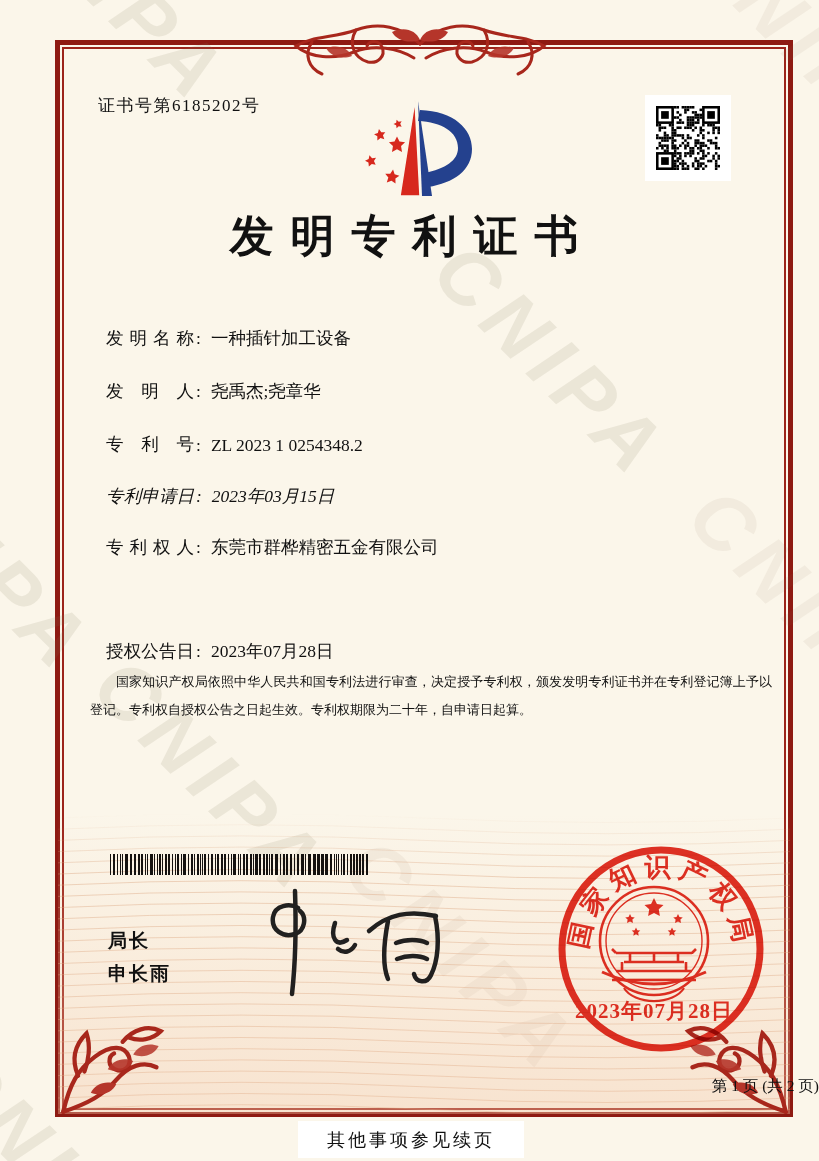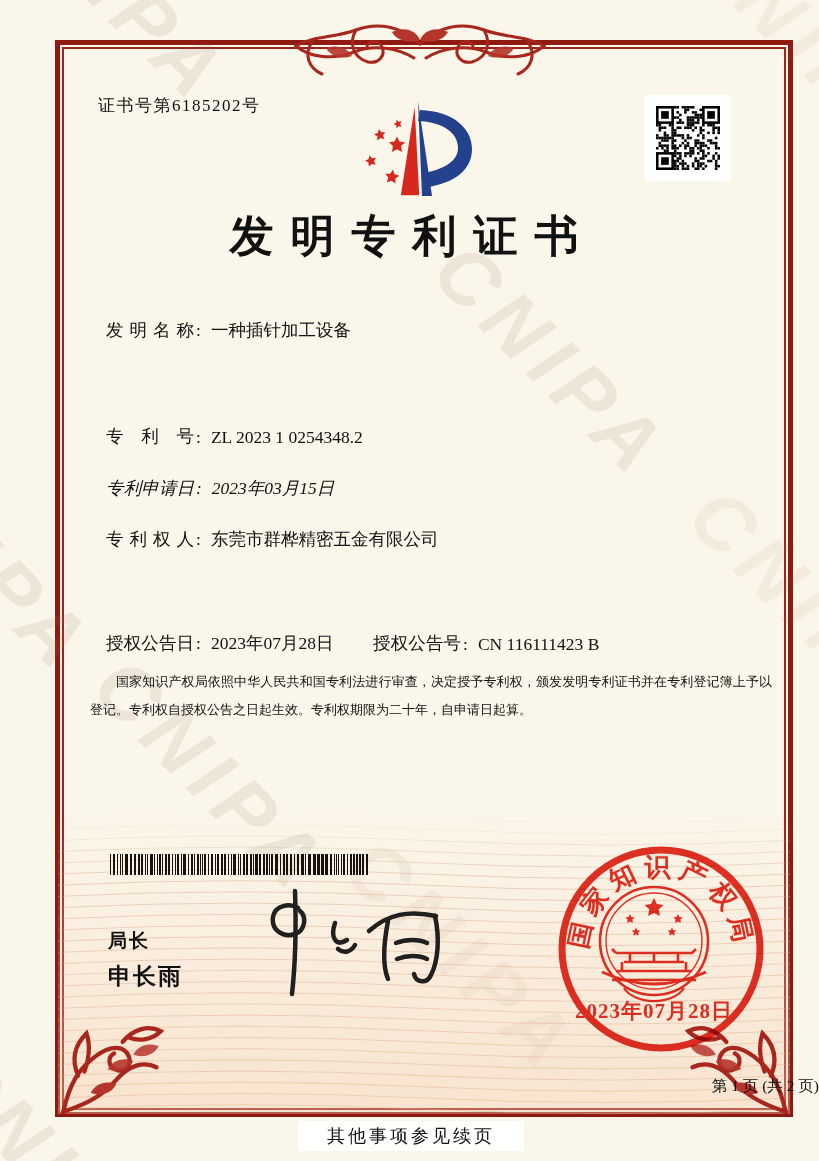--- a/index.html
+++ b/index.html
@@ -15,43 +15,43 @@
   .wm.light{color:rgba(135,120,92,0.08);}
   
   .cert-no{position:absolute;left:98px;top:94px;font-size:17px;letter-spacing:1.5px;z-index:3;}
   .logo{position:absolute;left:358px;top:98px;z-index:3;}
   .qr-wrap{position:absolute;left:645px;top:95px;width:86px;height:86px;background:#fff;z-index:3;}
   .qr-wrap svg{position:absolute;left:11px;top:11px;}
   .title{position:absolute;left:0;right:0;top:207px;text-align:center;font-size:44px;font-weight:bold;
          letter-spacing:17px;padding-left:6px;z-index:3;}
   
   .field-row{position:absolute;left:106px;font-size:17.5px;white-space:nowrap;z-index:3;}
-  .flabel{display:inline-block;width:88px;text-align:justify;text-align-last:justify;vertical-align:bottom;}
+  .flabel{display:inline-block;width:88px;text-align:justify;text-align-last:justify;vertical-align:bottom;margin-top:8px;}
   .fsep{display:inline-block;margin:0 10px 0 2px;}
   .field2{position:absolute;left:267px;top:0;}
   
   .paras{position:absolute;left:90px;top:668px;width:682px;font-size:13px;line-height:28px;
          text-align:justify;z-index:3;}
   .paras p{margin:0;text-indent:2em;}
   
   .waves{position:absolute;left:58px;top:814px;z-index:1;
          -webkit-mask-image:linear-gradient(to bottom,transparent,#000 20%);
          mask-image:linear-gradient(to bottom,transparent,#000 20%);}
   .tint{position:absolute;left:58px;top:814px;width:732px;height:300px;z-index:1;pointer-events:none;
         background:linear-gradient(to bottom,rgba(244,203,172,0) 0%,rgba(244,203,172,.22) 50%,rgba(242,196,164,.38) 100%);}
   
   .barcode{position:absolute;left:110px;top:854px;z-index:3;}
   .signer-title{position:absolute;left:108px;top:928px;font-family:Liberation Sans, sans-serif;
                 font-weight:bold;font-size:19px;letter-spacing:2px;z-index:3;}
   .signer-name{position:absolute;left:108px;top:961px;font-family:"Liberation Sans","DejaVu Sans",sans-serif;
-               font-weight:bold;font-size:23px;letter-spacing:2px;z-index:3;}
+               font-weight:bold;font-size:19px;letter-spacing:2px;z-index:3;}
   .signature{position:absolute;left:238px;top:886px;z-index:4;}
   .seal{position:absolute;left:548px;top:838px;z-index:5;mix-blend-mode:multiply;opacity:.95;}
   .page-info{position:absolute;left:0;right:0;top:1076px;text-align:right;font-size:15.5px;z-index:3;}
-  .cont-note{position:absolute;left:298px;top:1121px;width:226px;height:30px;background:#fff;z-index:6;
+  .cont-note{position:absolute;left:298px;top:1121px;width:226px;height:37px;background:#fff;z-index:6;
              display:flex;align-items:center;justify-content:center;font-size:18px;letter-spacing:3px;}
   .orn{position:absolute;z-index:2;}
 </style>
 </head>
 <body>
 
 <div class="page">
 
   <div class="wm" style="left:40px;  top:-150px;">CNIPA</div>
   <div class="wm" style="left:480px; top:225px;">CNIPA</div>
@@ -396,34 +396,34 @@
         <rect x="46.08" y="61.44" width="2.56" height="2.56" fill="#000"></rect>
         <rect x="58.88" y="61.44" width="2.56" height="2.56" fill="#000"></rect>
       </svg>
     </div>
 
   <div class="title">发明专利证书</div>
 
   <div class="field-row" style="top:318px;">
     <span class="flabel">发明名称</span><span class="fsep">:</span><span class="fvalue">一种插针加工设备</span>
   </div>
+  <div class="field-row" style="top:371px;">
+    <span class="flabel">发明人</span><span class="fsep">:</span><span class="fvalue">尧禹杰;尧章华</span>
+  </div>
   <div class="field-row" style="top:424px;">
     <span class="flabel">专利号</span><span class="fsep">:</span><span class="fvalue">ZL 2023 1 0254348.2</span>
   </div>
   <div class="field-row" style="top:476px;font-style:italic;">
     <span class="flabel">专利申请日</span><span class="fsep">:</span><span class="fvalue">2023年03月15日</span>
   </div>
   <div class="field-row" style="top:527px;">
     <span class="flabel">专利权人</span><span class="fsep">:</span><span class="fvalue">东莞市群桦精密五金有限公司</span>
   </div>
   <div class="field-row" style="top:631px;width:666px;">
     <span class="flabel">授权公告日</span><span class="fsep">:</span><span class="fvalue">2023年07月28日</span>
-    <span class="field2">
-      <span class="flabel">授权公告号</span><span class="fsep">:</span><span class="fvalue">CN 116111423 B</span>
-    </span>
   </div>
 
   <div class="paras">
     <p>国家知识产权局依照中华人民共和国专利法进行审查，决定授予专利权，颁发发明专利证书并在专利登记簿上予以登记。专利权自授权公告之日起生效。专利权期限为二十年，自申请日起算。</p>
   </div>
 
   <svg id="barcode" class="barcode" width="262" height="21">
       <rect x="0" y="0" width="1" height="21" fill="#151210"></rect>
       <rect x="3" y="0" width="2" height="21" fill="#151210"></rect>
       <rect x="7" y="0" width="1" height="21" fill="#151210"></rect>

